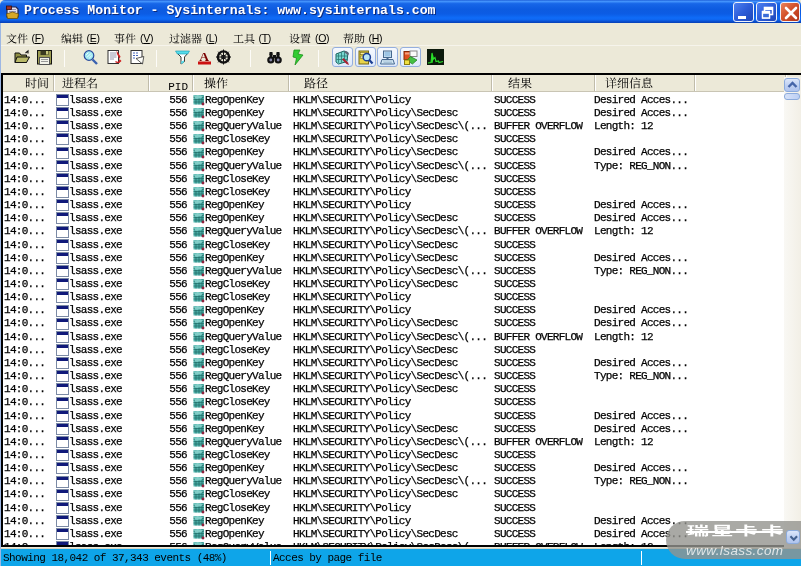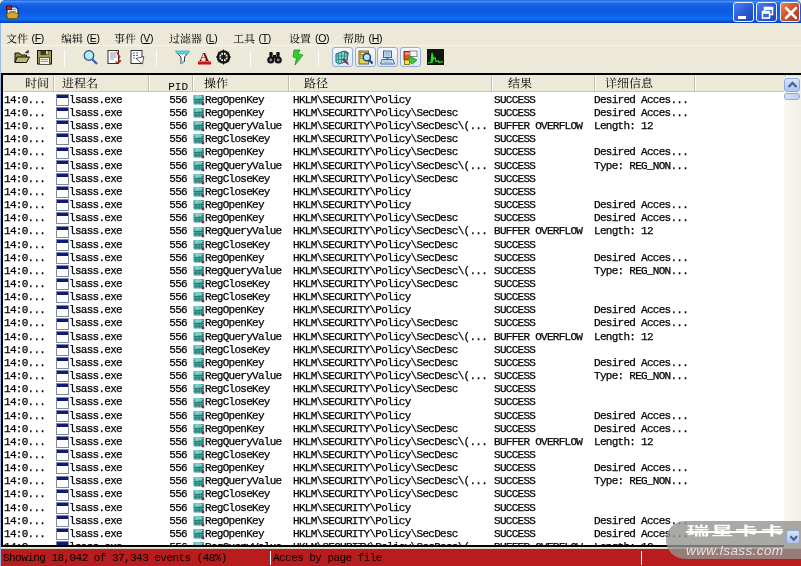--- a/index.html
+++ b/index.html
@@ -27,21 +27,21 @@
 .hc .hk{vertical-align:-1px;margin-top:2px}
 .ht{font:11px "Liberation Mono",monospace;position:relative;top:1.5px}
 .rows{position:absolute;left:0;top:18px;width:782px;height:452px;overflow:hidden;background:#fff}
 .row{position:relative;height:13.16px;font:11px "Liberation Mono",monospace;letter-spacing:-0.72px;color:#000;white-space:pre;-webkit-text-stroke:0.25px #000}
 .row span{top:0.8px}
 .sbar{position:absolute;right:0;top:2px;width:17px;height:471px;background:linear-gradient(90deg,#f9f8f4,#f2efe6)}
 .sbtn{position:absolute;left:0;width:16px;height:14.5px;border:1px solid #8cabdc;border-radius:3px;
  background:linear-gradient(180deg,#dce6fa,#c0d1f2 50%,#b0c4ee)}
 .sthumb{position:absolute;left:0;top:15.8px;width:16px;height:7.5px;border:1px solid #8cabdc;border-radius:3px;
  background:linear-gradient(90deg,#d7e2f8,#bccff4)}
-.status{position:absolute;left:0;top:548px;width:801px;height:18px;background:#b91c1c;font:11px "Liberation Mono",monospace;letter-spacing:-0.55px;border-top:1px solid #d8d4c4}
+.status{position:absolute;left:0;top:548px;width:801px;height:18px;background:#0ea5e9;font:11px "Liberation Mono",monospace;letter-spacing:-0.55px;border-top:1px solid #d8d4c4}
 .sdiv{position:absolute;top:2px;width:1px;height:14px;background:#aaa794;border-right:1px solid #fff}
 .wmark{position:absolute;left:666px;top:521px;width:135px;height:38px;background:rgba(148,147,142,0.8);
  border-top-left-radius:19px;border-bottom-left-radius:19px}
 .wline{position:absolute;left:20px;top:9.5px;width:93px;height:2.5px;background:#fff;transform:scaleX(1.04);transform-origin:0 0}
 .wtxt{position:absolute;left:19px;top:3px;width:60px;transform:scale(1.73,1);transform-origin:0 0;white-space:nowrap}
 .wtxt .wk{display:inline-block;margin:0 0.7px}
 .wurl{position:absolute;left:20px;top:21.5px;font:italic 13.5px "Liberation Sans",sans-serif;color:rgba(248,248,246,0.82);letter-spacing:0.4px}
 </style></head>
 <body>
 <svg style="position:absolute;width:0;height:0" aria-hidden="true">
@@ -146,20 +146,21 @@
   </svg>
 <div style="position:absolute;left:0;top:23px;width:1px;height:543px;background:#9db7e4;z-index:20"></div>
 
 <div class="titlebar">
  <svg width="16" height="16" viewBox="0 0 16 16" style="position:absolute;left:5px;top:4px">
   <path d="M2 3h9l2 2v8H2z" fill="#e4e2f0" stroke="#23254f" stroke-width="1.2"></path>
   <path d="M4 5.5h7M4 7.5h7M4 9.5h5" stroke="#8a8ab0" stroke-width="0.9"></path>
   <path d="M1.5 10l6-2 6 2-1 4.5H2.5z" fill="#d8a828" stroke="#6b4f08" stroke-width="0.8"></path>
   <rect x="1.5" y="2" width="5" height="3.5" fill="#a03028" stroke="#3a0c08" stroke-width="0.8"></rect>
  </svg>
+ <span class="ttext">Process Monitor - Sysinternals: www.sysinternals.com</span>
  <div class="wbtn" style="left:733px"><svg width="21" height="20" viewBox="0 0 21 20">
         <rect x="4" y="13" width="8" height="3" fill="#fff"></rect>
       </svg></div>
  <div class="wbtn" style="left:756px"><svg width="21" height="20" viewBox="0 0 21 20">
         <g fill="none" stroke="#fff">
           <rect x="7.5" y="4.5" width="8" height="7" stroke-width="1.6"></rect>
           <rect x="5.5" y="8.5" width="7" height="6.5" stroke-width="1.3"></rect>
           <rect x="6" y="9" width="6" height="5.5" fill="#3a6cd8" stroke="none"></rect>
           <rect x="5.5" y="8.5" width="7" height="6.5" stroke-width="1.3"></rect>
         </g>

